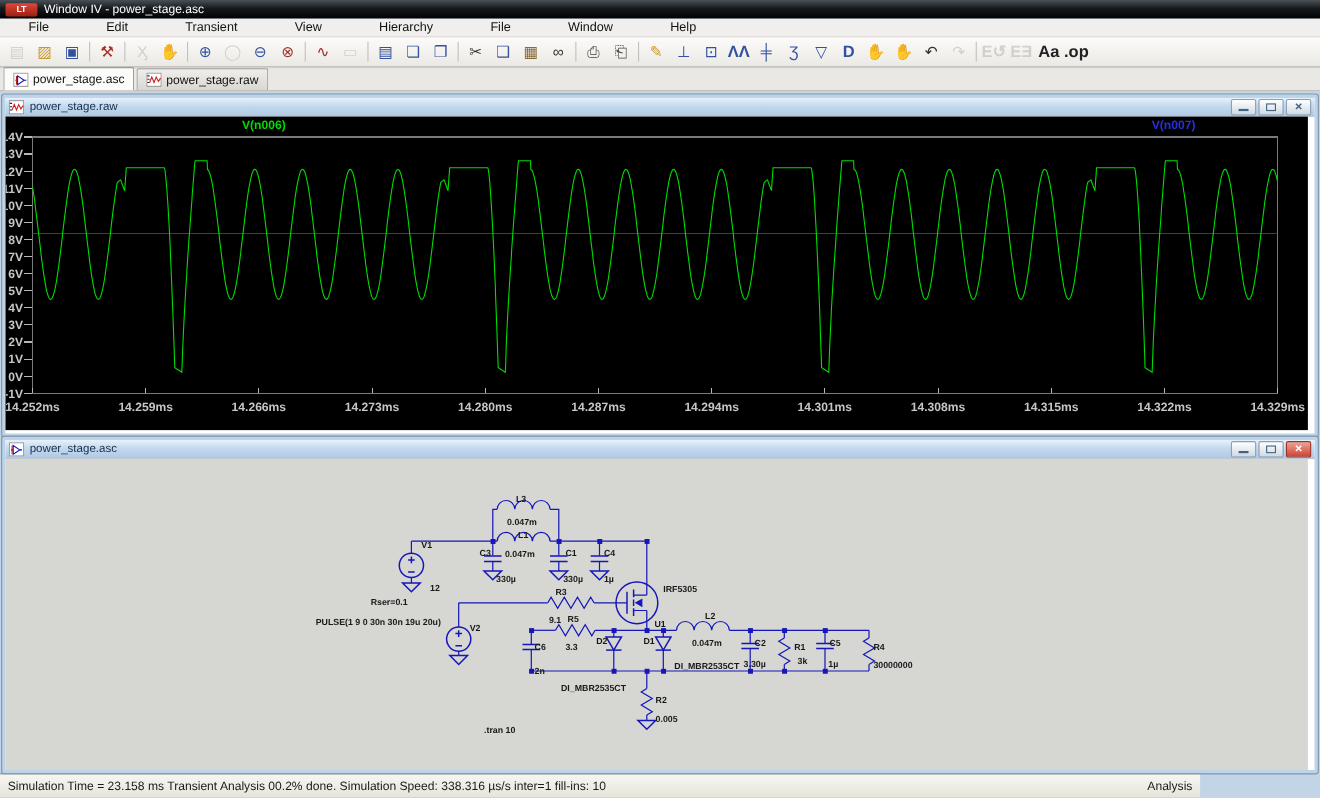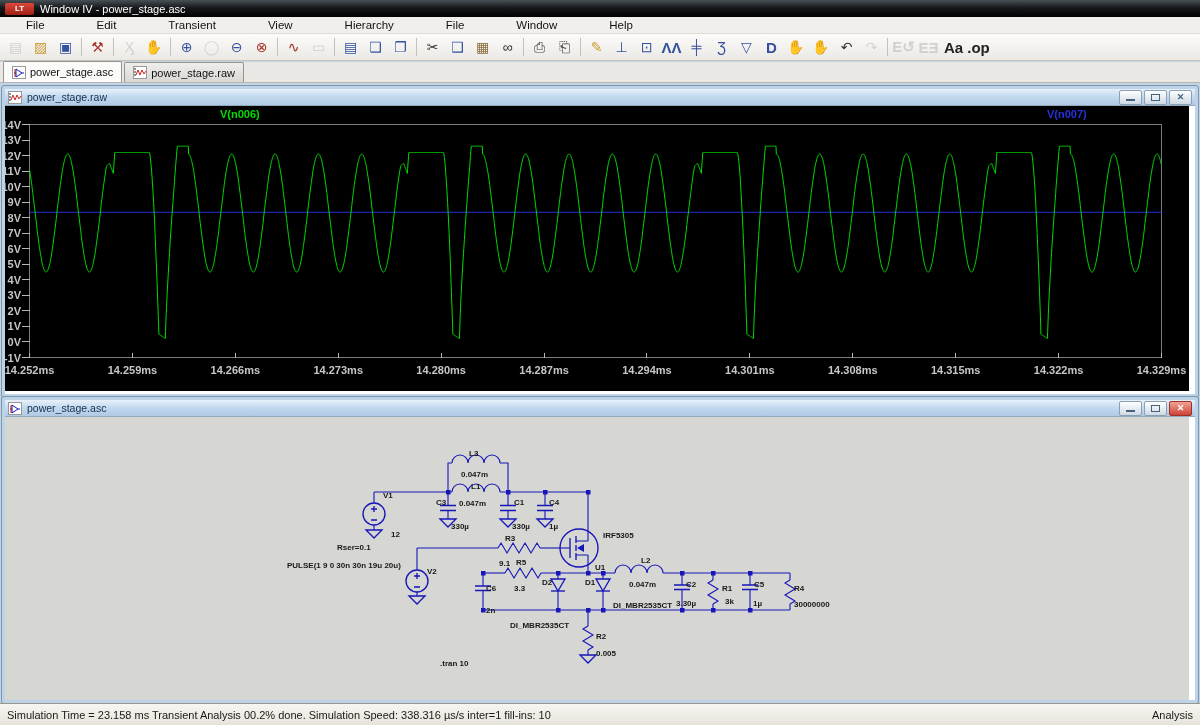--- a/index.html
+++ b/index.html
@@ -58,21 +58,21 @@
   .waveclient{position:relative;width:1184px;height:285px;background:#000;overflow:hidden;}
   .tracelabel{position:absolute;top:2px;width:110px;
     font-size:11px;font-weight:bold;}
   
   .schclient{position:relative;width:1184px;height:283px;background:#d6d6d3;overflow:hidden;}
   .wire{stroke:#1616b9;fill:none;stroke-width:1.1px;}
   .comp{stroke:#1616b9;fill:none;stroke-width:1.35px;}
   .node{fill:#1616b9;}
   .slabel{font:700 8px "Liberation Sans",sans-serif;fill:#181818;}
   
-  .statusbar{position:absolute;left:0;top:703px;width:1200px;height:22px;
+  .statusbar{position:absolute;left:0;top:703px;width:1091px;height:22px;
     background:linear-gradient(#f7f6f2,#e6e4d9);border-top:1px solid #98988f;
     display:flex;align-items:center;justify-content:space-between;
     font-size:11px;color:#1a1a1a;padding:0 7px;box-sizing:border-box;}
   .mini-icon{display:inline-block;flex:0 0 auto;}
 </style>
 </head>
 <body>
 
 <div class="titlebar">
   <span class="applogo">LT</span>

